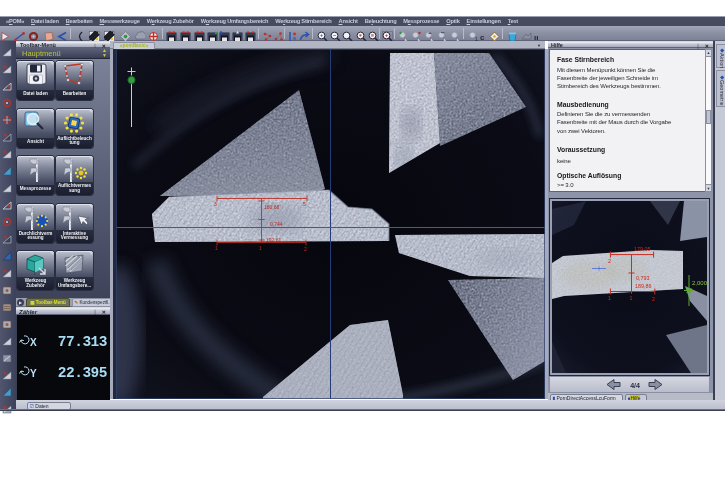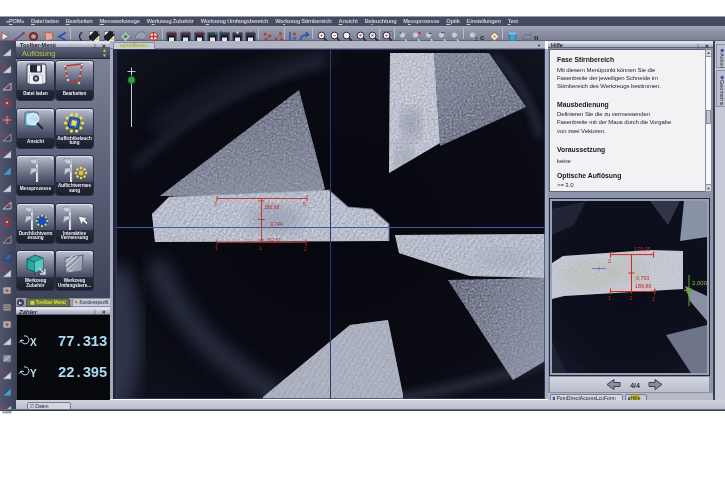--- a/index.html
+++ b/index.html
@@ -367,21 +367,21 @@
           <rect x="1" y="2" width="8" height="7" fill="#9aa0b0" stroke="#555a6e" stroke-width="0.6"></rect>
           <path d="M2,8 L8,3" stroke="#e8eaf0" stroke-width="1"></path>
         </svg></div>
     </div>
 
   <div class="abs titlebar" id="tmtitle">
       <span class="t">Toolbar-Menü</span>
       <span class="pinx">⌡ ✕</span>
     </div>
   <div class="abs" id="haupt">
-      <span class="t">Auflösung</span>
+      <span class="t">Hauptmenü</span>
       <span class="sp">▲<br>▼</span>
     </div>
   <div class="abs" id="lbody"></div>
 <div class="mbtn" style="left:17px;top:61px">
 <svg width="37" height="29" viewBox="0 0 37 29">
         <g transform="translate(9,3)">
 <path d="M1,2 q0,-2 2,-2 h15 q2,0 2,2 v16 q0,2 -2,2 h-15 q-2,0 -2,-2 z" fill="#e8eaf0" stroke="#3a3f52" stroke-width="1"></path>
 <rect x="4" y="0.5" width="12" height="8" rx="1" fill="#23283c"></rect>
 <rect x="11" y="1.5" width="3.5" height="6" fill="#f0f1f5"></rect>
 <rect x="3.5" y="11" width="13" height="9" rx="1" fill="#f5f6f8" stroke="#8a8fa0" stroke-width="0.5"></rect>

